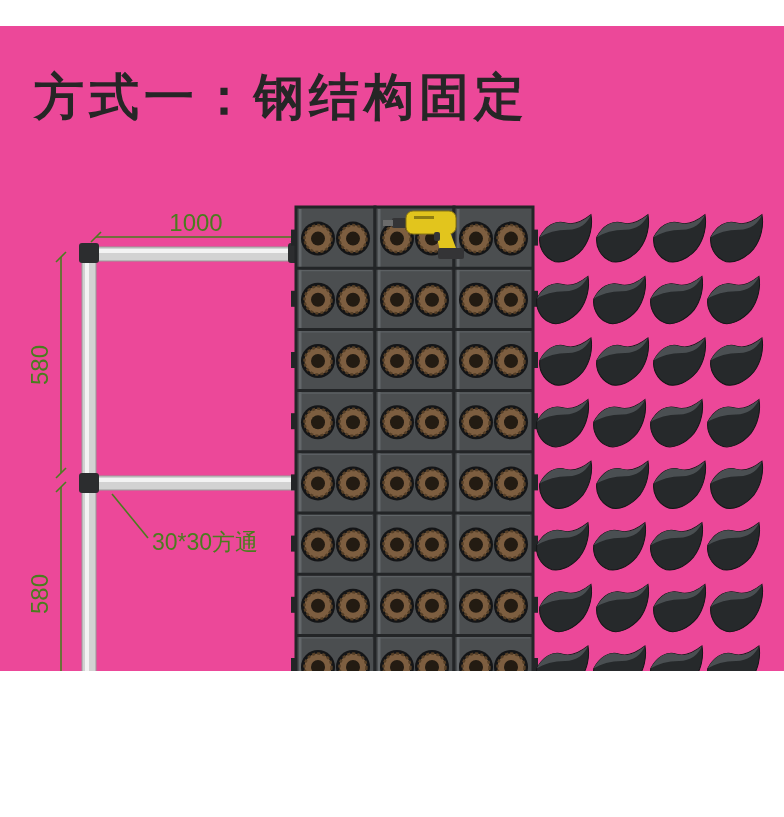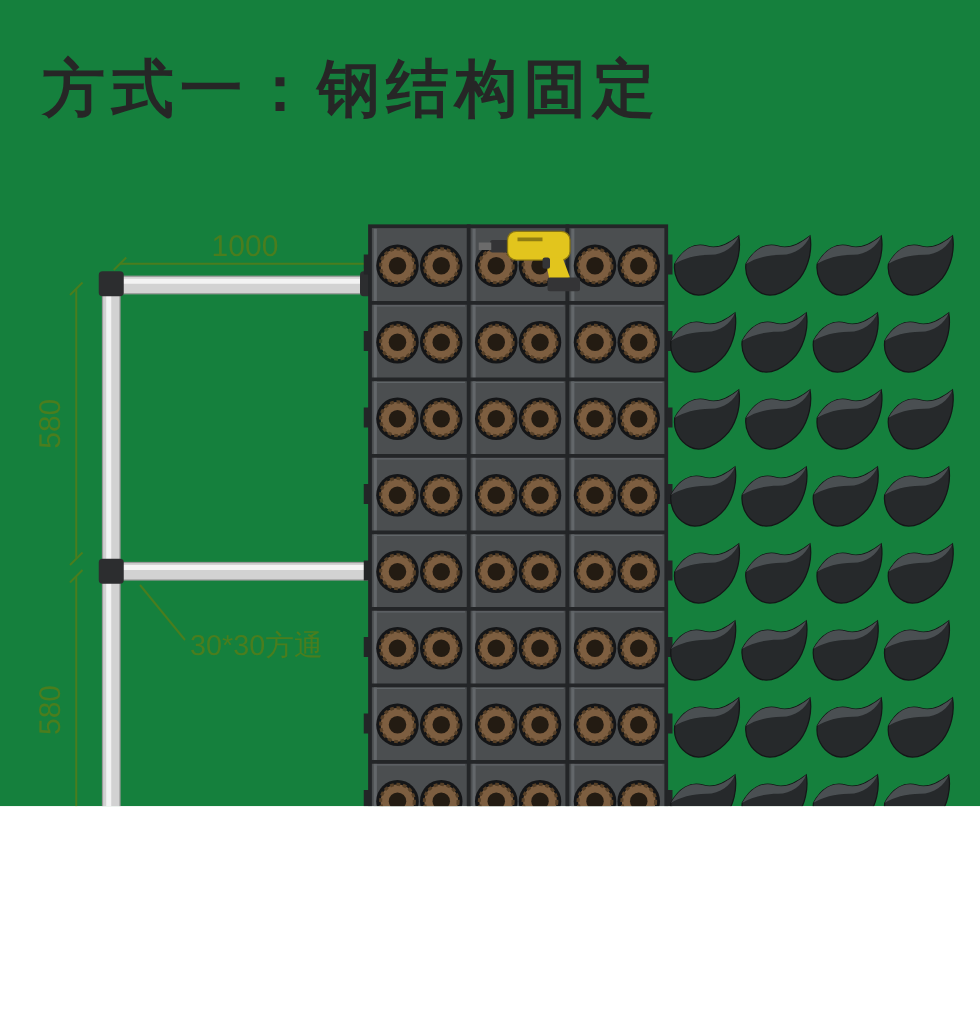--- a/index.html
+++ b/index.html
@@ -1,18 +1,18 @@
 <!DOCTYPE html>
 <html><head>
 <meta charset="utf-8">
 <style>
   *{box-sizing:border-box;}
   html,body{margin:0;padding:0;background:#ffffff;}
-  .stage{position:relative;width:784px;height:645px;background:#15803d;overflow:hidden;
-         font-family:"Liberation Sans",sans-serif;}
+  .stage{position:relative;width:784px;height:645px;background:#ec4899;overflow:hidden;
+         font-family:"Liberation Sans",sans-serif;margin-top:26px;}
   .title{position:absolute;left:34px;top:38px;font-size:50px;font-weight:700;
          letter-spacing:5px;white-space:nowrap;color:#262626;}
   .diagram{position:absolute;left:0;top:0;width:784px;height:817px;}
 </style>
 </head>
 <body>
 
 <div class="stage">
 
   <div class="title" style="color: rgb(38, 38, 38);">方式一：钢结构固定</div>

